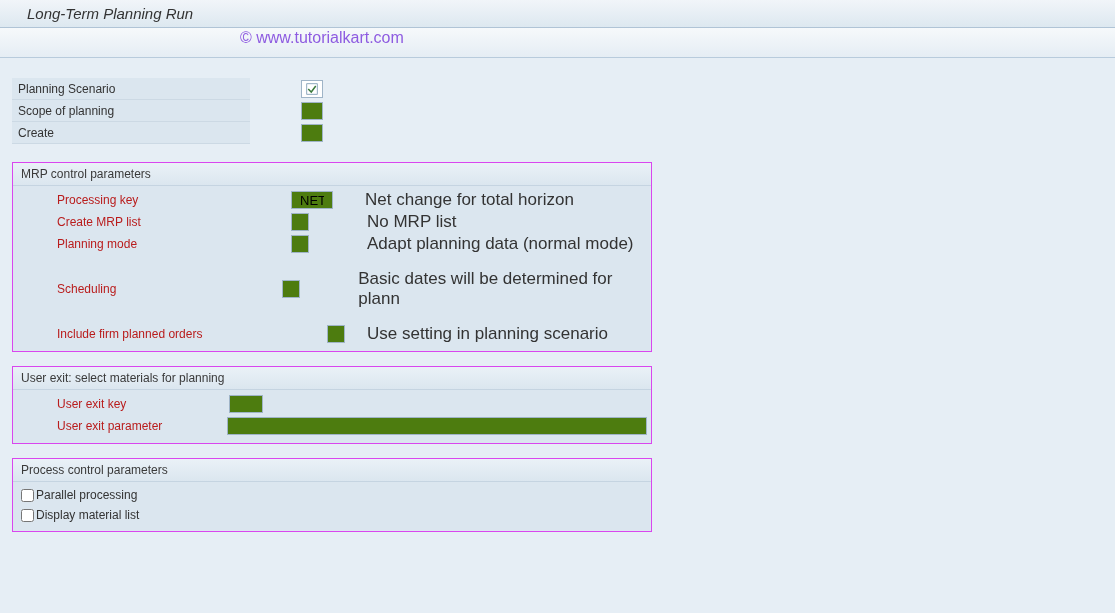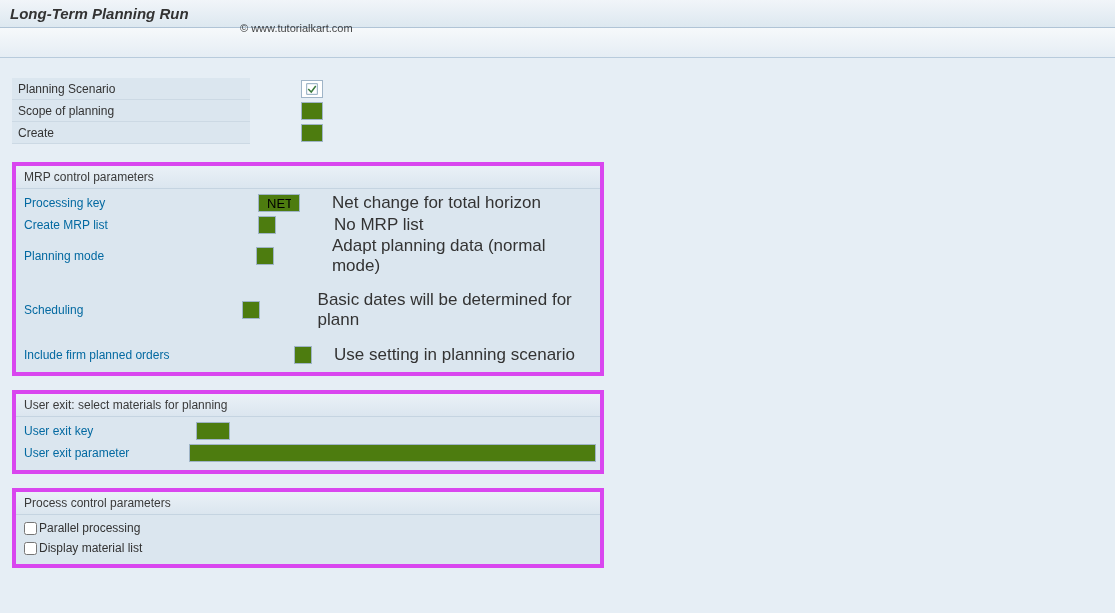--- a/index.html
+++ b/index.html
@@ -9,37 +9,37 @@
       color: #333;
       background: #e6eef5;
       width: 1115px;
       height: 613px;
       overflow: hidden;
       position: relative;
     }
     .title-bar {
       background: linear-gradient(to bottom, #f1f5f9, #dde8f0);
       border-bottom: 1px solid #b0c4d6;
-      padding: 5px 10px;
+      padding: 5px 27px;
       font-size: 15px;
-      font-weight: bold;
+      font-weight: normal;
       font-style: italic;
       color: #333;
     }
     .toolbar-row {
       background: linear-gradient(to bottom, #f6f9fb, #e5edf4);
       border-bottom: 1px solid #b8cbdc;
       height: 30px;
     }
     .watermark {
       position: absolute;
-      top: 22px;
+      top: 29px;
       left: 240px;
-      font-size: 11px;
-      color: #000000;
+      font-size: 16px;
+      color: #6d28d9;
       opacity: 0.75;
       pointer-events: none;
       z-index: 100;
     }
     .content {
       padding: 20px 12px 12px 12px;
     }
     .field-block {
       margin-bottom: 18px;
     }
@@ -63,24 +63,24 @@
       border: 1px solid #9fb4c7;
       background: #4d7c0f;
       font-size: 13px;
       margin-left: 6px;
       padding: 1px 8px;
     }
     .input-short { width: 22px; text-align: center; }
     .input-med { width: 42px; text-align: left; }
     .input-tiny { width: 14px; text-align: center; }
     .panel {
-      border: 4px solid #d946ef;
+      border: 1px solid #d946ef;
       background: #dbe6ef;
       margin-bottom: 14px;
-      width: 592px;
+      width: 640px;
     }
     .panel-header {
       background: linear-gradient(to bottom, #eaf1f7, #dbe6ef);
       border-bottom: 1px solid #c5d4e1;
       padding: 4px 8px;
       font-size: 12px;
       color: #3a3a3a;
     }
     .panel-body {
       padding: 3px 4px 6px 4px;
@@ -88,21 +88,22 @@
     .panel-row {
       display: flex;
       align-items: center;
       min-height: 22px;
       margin-bottom: 0;
     }
     .panel-label {
       width: 232px;
       padding: 3px 4px;
       font-size: 12px;
-      color: #0369a1;
+      color: #b91c1c;
+      margin-left: 36px;
     }
     .panel-desc {
       margin-left: 32px;
       font-size: 17px;
       color: #333;
     }
     .checkbox-row {
       display: flex;
       align-items: center;
       padding: 3px 4px;

